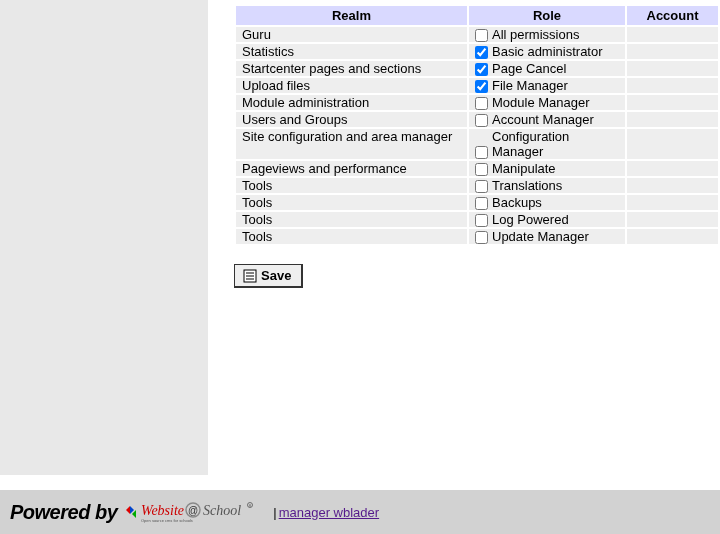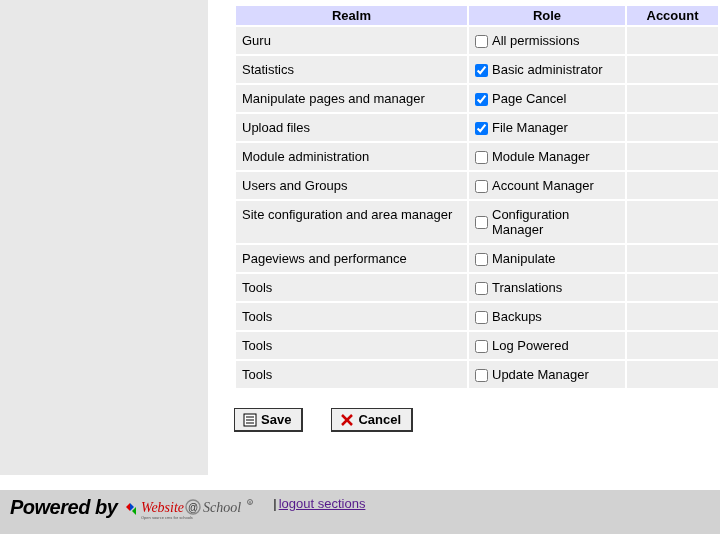--- a/index.html
+++ b/index.html
@@ -2,27 +2,27 @@
 <html><head>
 <meta charset="utf-8">
 <style>
 * { box-sizing: border-box; margin: 0; padding: 0; }
 body { font-family: Arial, Helvetica, sans-serif; font-size: 13px; background: #fff; width: 720px; height: 534px; overflow: hidden; position: relative; }
 .layout { display: flex; min-height: 475px; }
 .sidebar { width: 216px; background: #e8e8e8; }
 .main { flex: 1; padding: 4px 0 0 0; }
 table.perm { width: 486px; border-collapse: separate; border-spacing: 2px; margin-left: 26px; }
 table.perm th { background: #d9d9ff; font-weight: bold; text-align: center; padding: 2px 4px; }
-table.perm td { background: #eeeeee; padding: 6px 6px; vertical-align: top; }
+table.perm td { background: #eeeeee; padding: 0 6px; vertical-align: top; }
 table.perm td.role { white-space: normal; }
-.role-cell { display: flex; align-items: center; gap: 4px; }
+.role-cell { display: flex; align-items: flex-end; gap: 4px; }
 .role-cell input { margin-top: 1px; flex-shrink: 0; }
-.buttons { margin: 18px 0 0 26px; display: flex; gap: 28px; }
+.buttons { margin: 18px 0 0 26px; display: flex; gap: 36px; }
 button.action { font-family: Arial, sans-serif; font-size: 13px; font-weight: bold; padding: 3px 10px 3px 8px; background: #efefef; border: 1px solid #333; border-right: 2px solid #333; border-bottom: 2px solid #333; cursor: pointer; display: inline-flex; align-items: center; gap: 4px; }
-.footer { position: absolute; left: 0; right: 0; bottom: 0; background: #d2d2d2; padding: 6px 10px; height: 44px; display: flex; align-items: flex-start; }
+.footer { position: absolute; left: 0; right: 0; bottom: 0; background: #d2d2d2; padding: 6px 10px; height: 44px; display: flex; align-items: center; }
 .powered { font-family: Verdana, Arial, sans-serif; font-size: 20px; font-weight: bold; font-style: italic; letter-spacing: -0.5px; }
 .logo { display: inline-flex; align-items: center; margin-left: 6px; margin-right: 8px; }
 .logout { color: #551a8b; text-decoration: underline; font-size: 13px; }
 .pipe { color: #000; margin: 0 2px 0 2px; font-size:13px; }
 .icon-save, .icon-cancel { display: inline-block; width: 14px; height: 14px; }
 svg { display: block; }
 </style>
 </head>
 <body>
 
@@ -52,21 +52,21 @@
             <td>Statistics</td>
             <td class="role">
               <div class="role-cell">
                 <input type="checkbox" checked="" style="">
                 <span>Basic administrator</span>
               </div>
             </td>
             <td></td>
           </tr>
           <tr>
-            <td>Manipulate pages and manager</td>
+            <td>Startcenter pages and sections</td>
             <td class="role">
               <div class="role-cell">
                 <input type="checkbox" checked="" style="">
                 <span>Page Cancel</span>
               </div>
             </td>
             <td></td>
           </tr>
           <tr>
             <td>Upload files</td>
@@ -165,29 +165,20 @@
       <button class="action">
         <span class="icon-save">
           <svg viewBox="0 0 14 14" width="14" height="14">
               <rect x="1" y="1" width="12" height="12" fill="#fff" stroke="#000"></rect>
               <line x1="3" y1="4" x2="11" y2="4" stroke="#000"></line>
               <line x1="3" y1="7" x2="11" y2="7" stroke="#000"></line>
               <line x1="3" y1="10" x2="11" y2="10" stroke="#000"></line>
             </svg>
         </span>
         <span>Save</span>
-      </button>
-      <button class="action">
-        <span class="icon-cancel">
-          <svg viewBox="0 0 14 14" width="14" height="14">
-              <line x1="2" y1="2" x2="12" y2="12" stroke="#c00" stroke-width="2.5"></line>
-              <line x1="12" y1="2" x2="2" y2="12" stroke="#c00" stroke-width="2.5"></line>
-            </svg>
-        </span>
-        <span>Cancel</span>
       </button>
     </div>
   </div>
 </div>
 
 <div class="footer">
   <span class="powered">Powered by</span>
   <span class="logo">
     <svg width="140" height="26" viewBox="0 0 140 26">
       <path d="M3 11 L7 7 L7 15 Z" fill="#d00"></path>
@@ -196,14 +187,14 @@
       <text x="18" y="16" font-family="Georgia, serif" font-size="14" font-style="italic" fill="#c00">Website</text>
       <circle cx="70" cy="11" r="7" fill="none" stroke="#888" stroke-width="1.4"></circle>
       <text x="70" y="15" font-family="Arial" font-size="10" text-anchor="middle" fill="#333">@</text>
       <text x="80" y="16" font-family="Georgia, serif" font-size="14" font-style="italic" fill="#555">School</text>
       <circle cx="127" cy="6" r="2.5" fill="none" stroke="#555" stroke-width="0.8"></circle>
       <text x="127" y="8" font-size="3" text-anchor="middle" fill="#555">R</text>
       <text x="18" y="23" font-size="4" fill="#555">Open source cms for schools</text>
     </svg>
   </span>
   <span class="pipe">|</span>
-  <a href="#" class="logout">logout sections</a>
+  <a href="#" class="logout">manager wblader</a>
 </div>
 
 </body></html>

